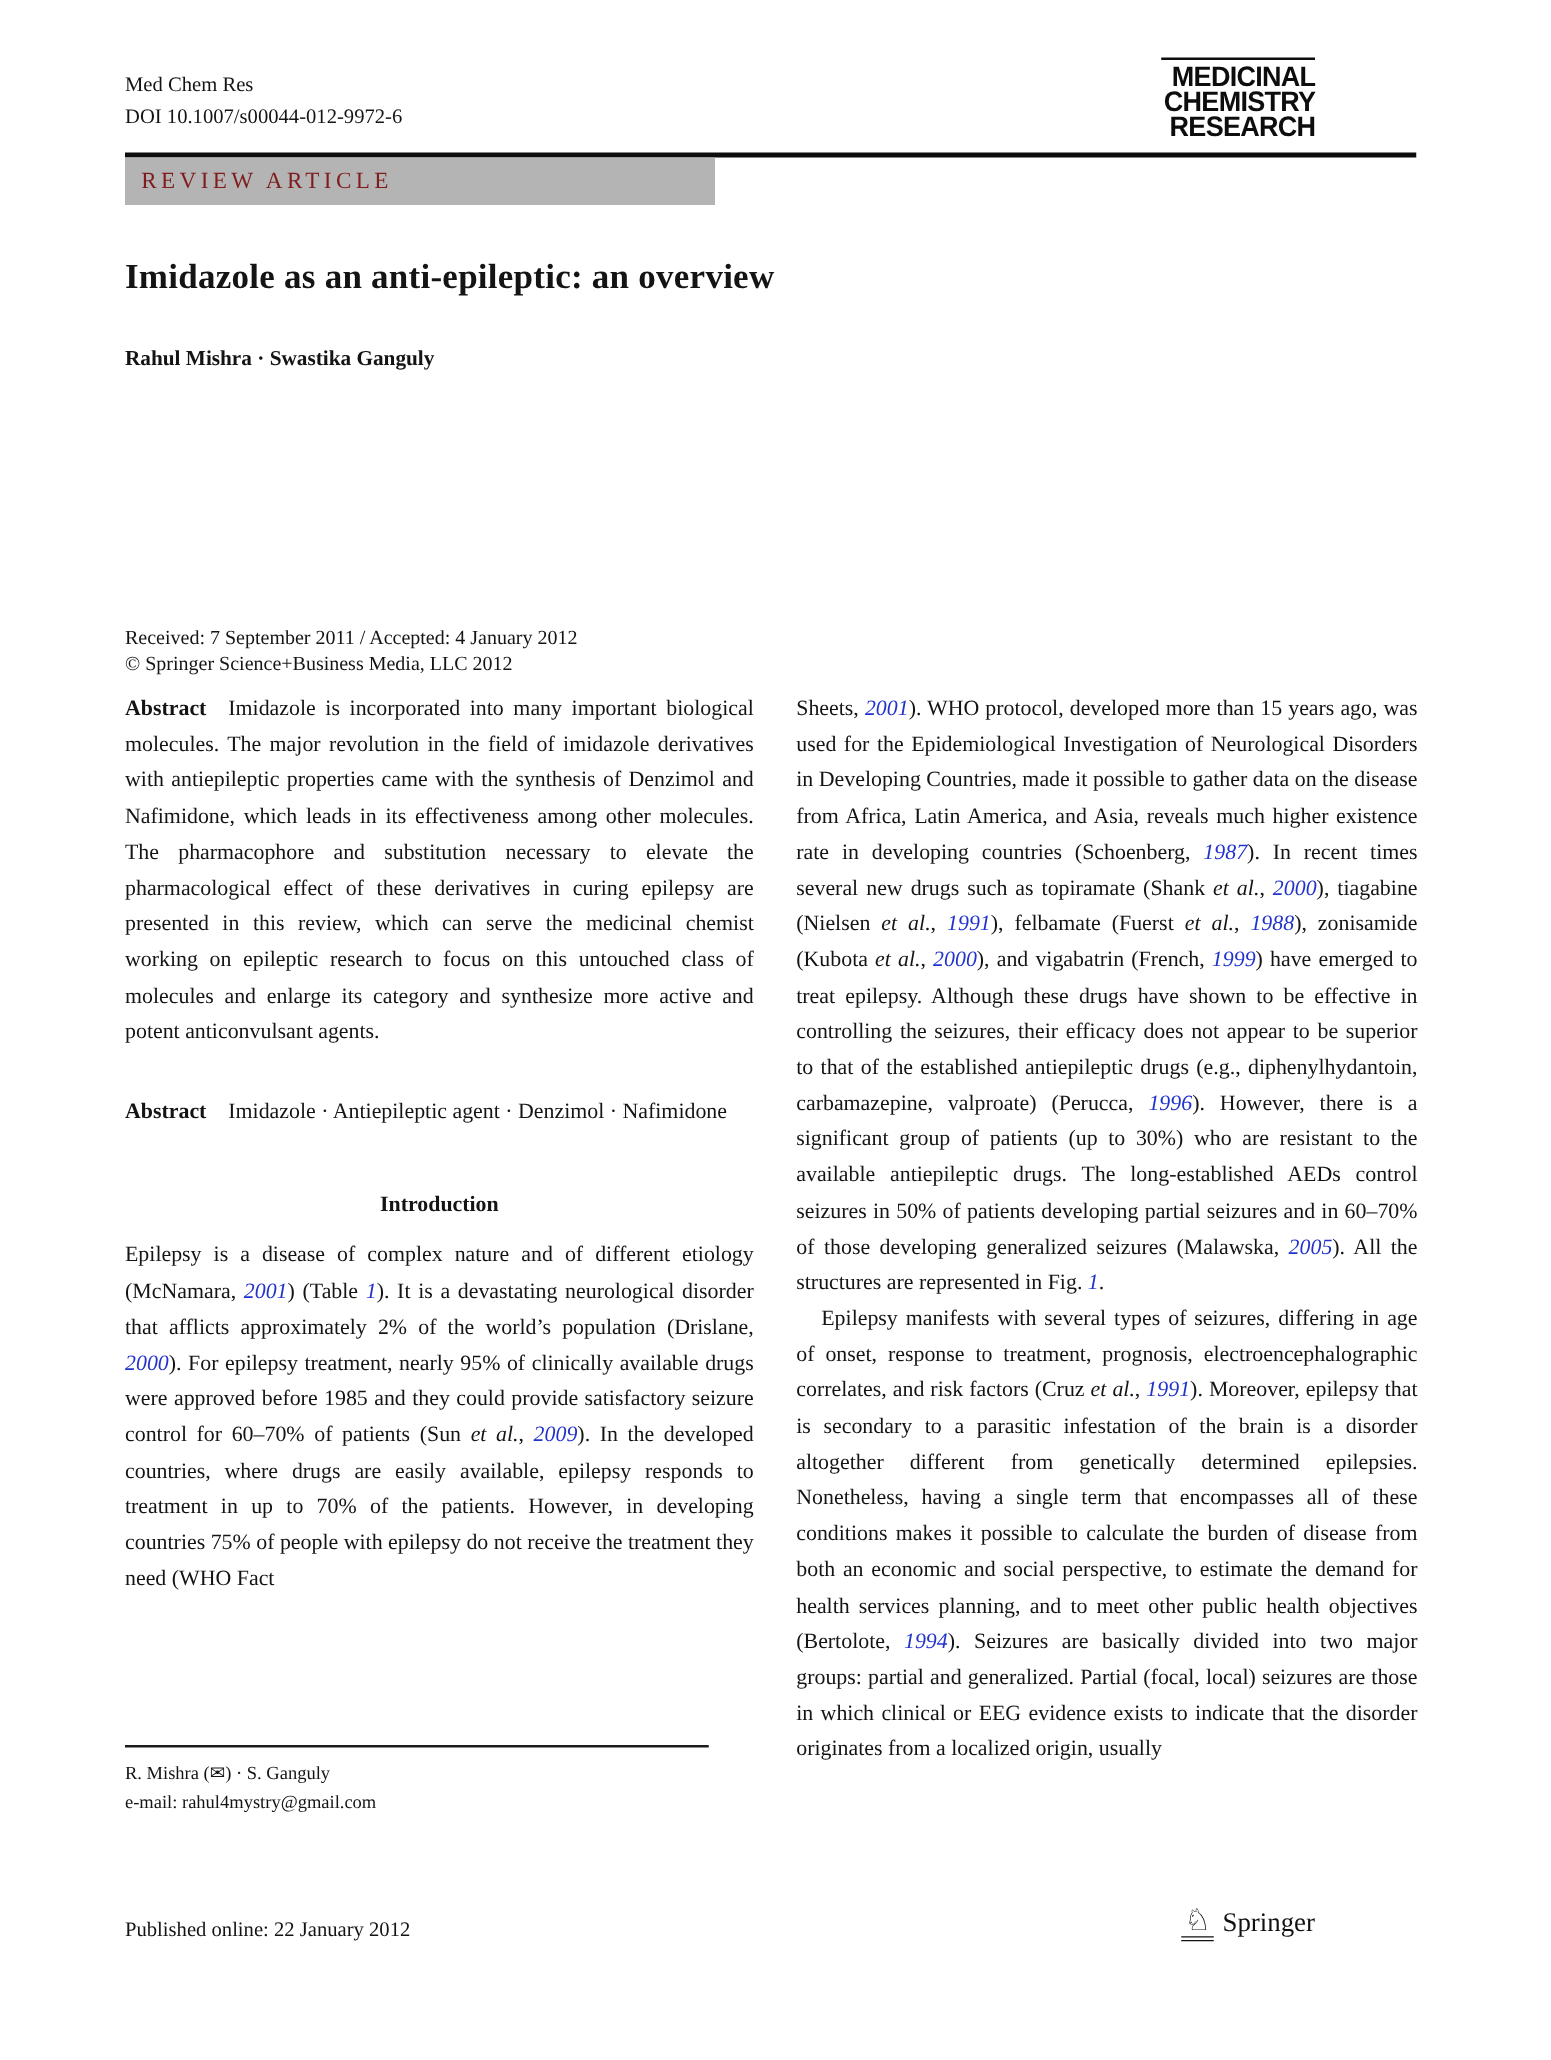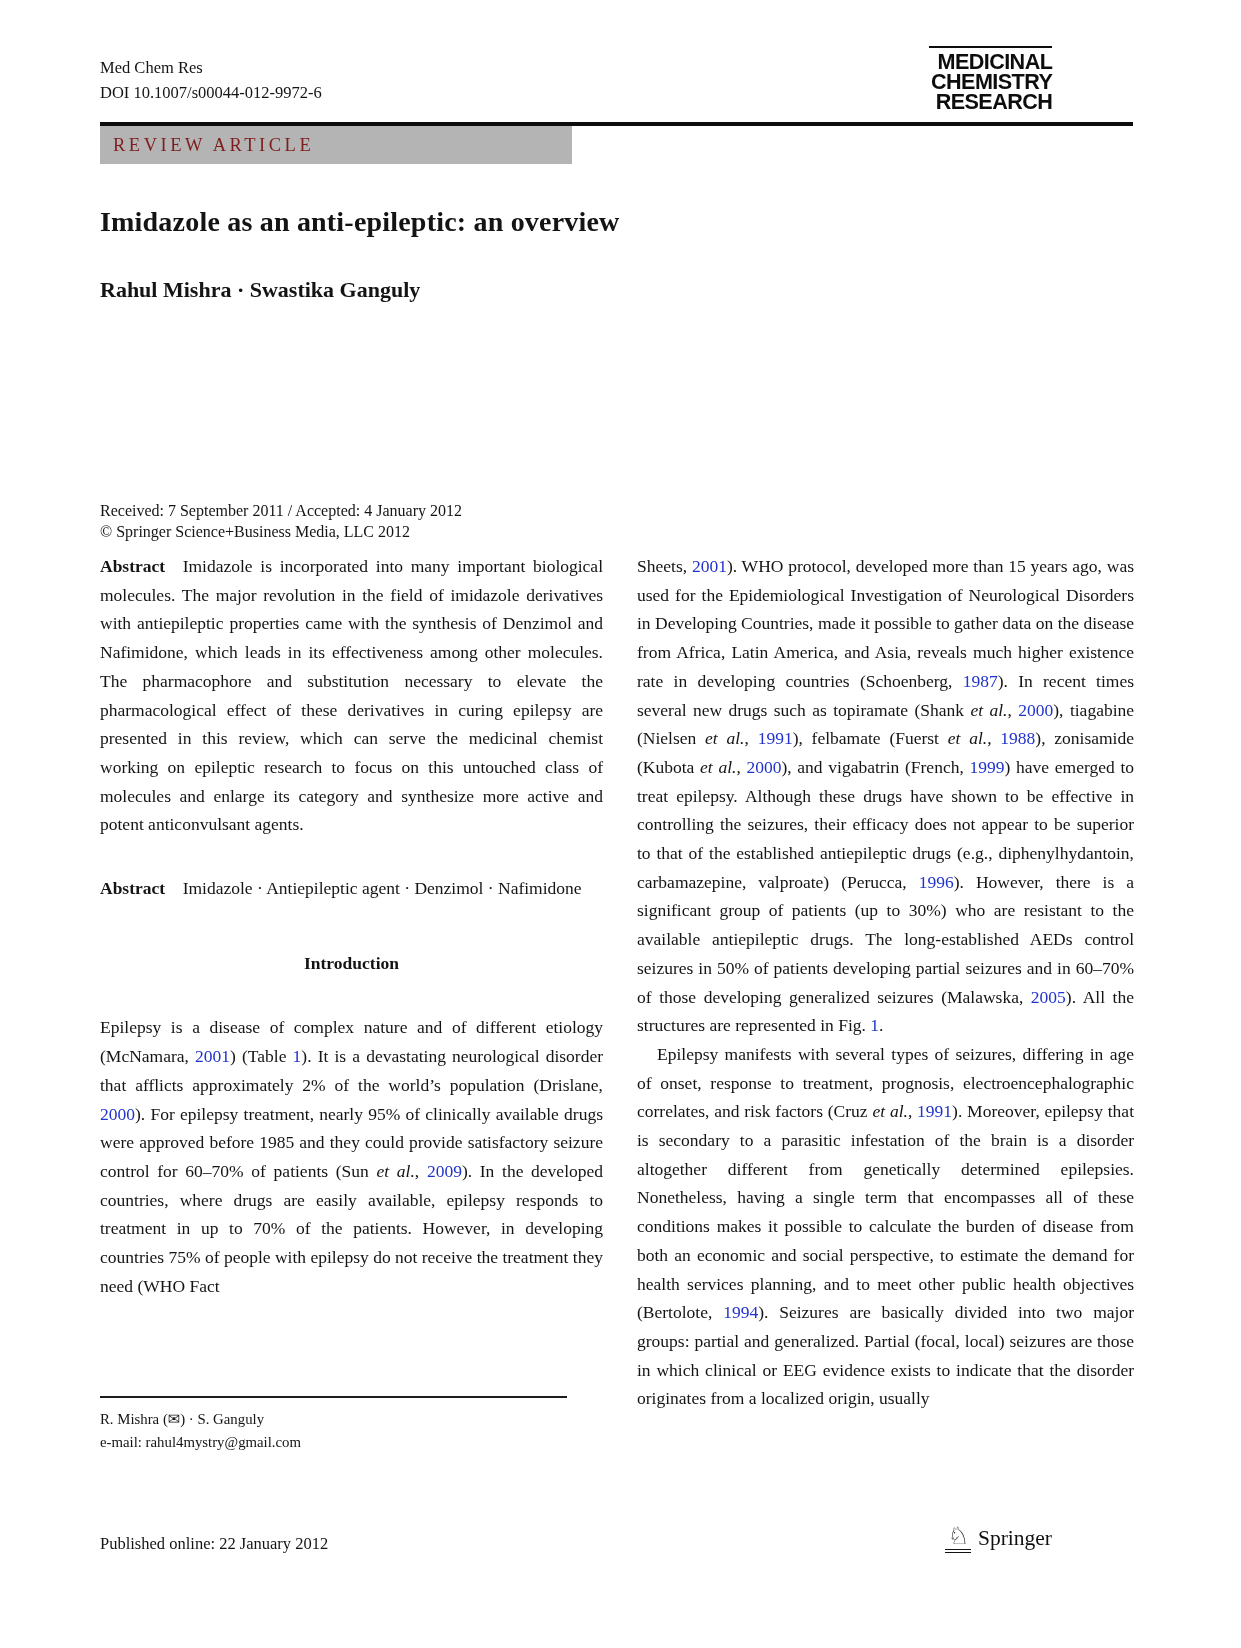--- a/index.html
+++ b/index.html
@@ -28,38 +28,38 @@
   }
   .rule-thick{position:absolute;left:100px;top:122px;width:1033px;height:4px;background:#0d0d0d;}
   .banner{
     position:absolute;left:100px;top:126px;width:472px;height:38px;
     background:var(--banner-gray);line-height:38px;padding-left:13px;
     font-size:18.5px;letter-spacing:3.5px;color:#7f1d1d;
   }
 
   
   .title{position:absolute;left:100px;top:206px;margin:0;font-size:28px;font-weight:700;letter-spacing:0.2px;}
-  .authors{position:absolute;left:100px;top:277px;font-size:22px;font-weight:700;}
+  .authors{position:absolute;left:100px;top:277px;font-size:17px;font-weight:700;}
   .dates{position:absolute;left:100px;top:502px;font-size:16px;}
   .copyright{position:absolute;left:100px;top:523px;font-size:16px;}
 
   
   .col{position:absolute;top:552px;font-size:17.5px;line-height:28.7px;text-align:justify;color:var(--text);}
   .col-left{left:100px;width:503px;}
   .col-right{left:637px;width:497px;}
   .para{margin:0;}
   .keywords{margin-top:35px;}
   .section{margin:46px 0 0 0;font-size:17.5px;font-weight:700;text-align:center;}
-  .intro-para{margin-top:36px;}
+  .intro-para{margin-top:12px;}
   .indent{text-indent:20px;}
 
   
   .rt-b{font-weight:700;}
   .rt-i{font-style:italic;}
-  .rt-link{color:var(--link-blue);}
+  .rt-link{color:var(--link-blue);font-style:italic;}
 
   
   .footnote{position:absolute;left:100px;top:1396px;width:467px;font-size:14.8px;line-height:23px;text-align:left;}
   .fn-rule{height:2px;background:#1c1c1c;margin-bottom:10px;}
 
   
   .pub-online{position:absolute;left:100px;top:1534px;font-size:16.5px;}
   .springer{position:absolute;right:108px;top:1524px;display:flex;align-items:center;gap:7px;}
   .knight{
     font-family:"DejaVu Sans",sans-serif;font-size:24px;line-height:1;

